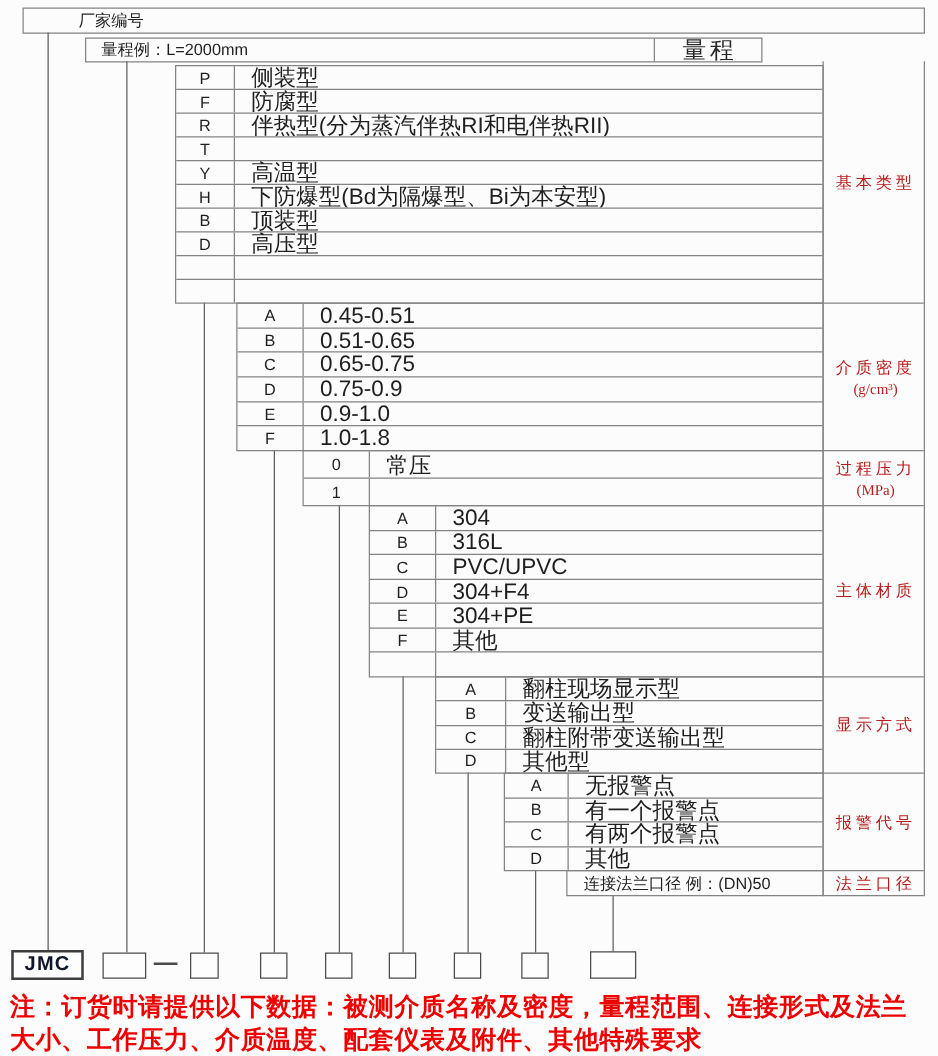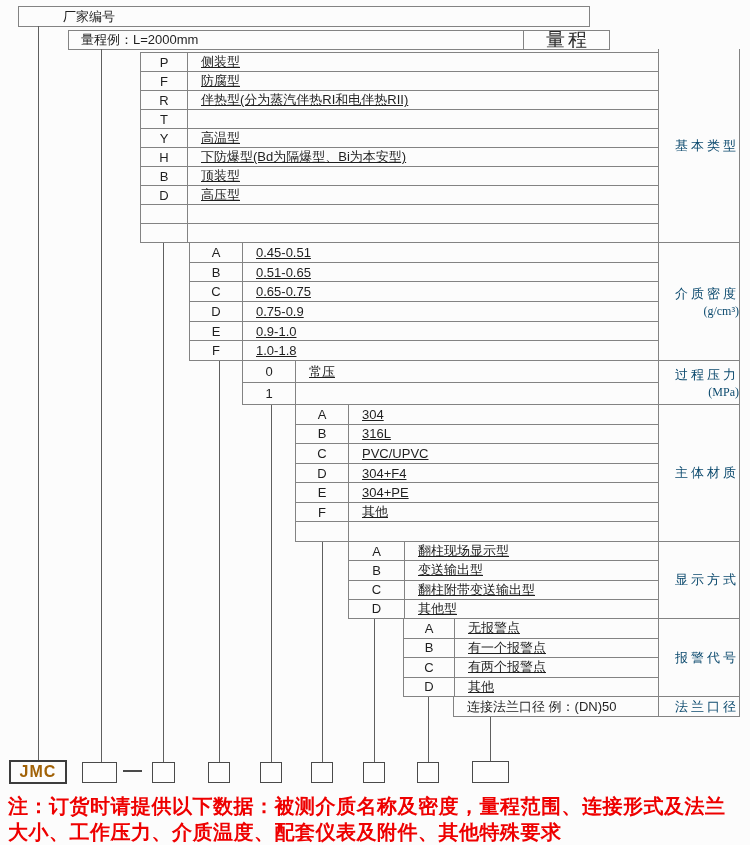--- a/index.html
+++ b/index.html
@@ -10,21 +10,21 @@
   html,body{margin:0;padding:0;}
   body{
     width:750px;height:845px;position:relative;overflow:hidden;
     background:#fcfcfc;
     font-family:"Liberation Sans","DejaVu Sans",sans-serif;
     color:#1f1f1f;
   }
   .abs{position:absolute;box-sizing:border-box;}
   
   .titlebox{
-    left:18px;top:6px;width:572px;height:21px;
+    left:18px;top:6px;width:722px;height:21px;
     border:1px solid var(--line-gray);
     display:flex;align-items:center;
     font-size:13px;padding-left:44px;
   }
   
   .rangebar{
     left:68px;top:30px;width:542px;height:20px;
     border:1px solid var(--line-gray);
     display:flex;
   }
@@ -40,55 +40,55 @@
     border:1px solid var(--line-gray);
     display:flex;flex-direction:column;
   }
   .trow{flex:1;display:flex;border-top:1px solid var(--line-gray);min-height:0;}
   .trow:first-child{border-top:none;}
   .code{
     border-right:1px solid var(--line-gray);
     display:flex;align-items:center;justify-content:center;
     font-size:13px;flex-shrink:0;
   }
-  .desc{flex:1;display:flex;align-items:center;padding-left:13px;font-size:13px;white-space:nowrap;overflow:hidden;text-decoration:underline;}
+  .desc{flex:1;display:flex;align-items:center;padding-left:13px;font-size:18px;white-space:nowrap;overflow:hidden;}
   .sel-basic .code{width:46px}
   .sel-density .code{width:52px}
   .sel-pressure .code{width:52px}
   .sel-material .code{width:52px}
   .sel-display .code{width:55px}
   .sel-alarm .code{width:50px}
   
   .lcol{
     left:658px;top:49px;width:82px;height:668px;
     border-left:1px solid var(--line-gray);
     border-right:1px solid var(--line-gray);
   }
   .lcell{
     box-sizing:border-box;border-bottom:1px solid var(--line-gray);
-    display:flex;flex-direction:column;align-items:flex-end;justify-content:center;
+    display:flex;flex-direction:column;align-items:center;justify-content:center;
     font-family:"Liberation Serif","DejaVu Serif",serif;
-    font-size:13px;letter-spacing:3px;padding-left:3px;color:#0c4a6e;text-align:center;
+    font-size:13px;letter-spacing:3px;padding-left:3px;color:#b91c1c;text-align:center;
   }
   .lcell .unit{letter-spacing:0;padding-left:0;font-size:12px;margin-top:1px;}
   
   .flangerow{
     left:453px;top:696px;width:206px;height:21px;
     border:1px solid var(--line-gray);
     display:flex;align-items:center;padding-left:13px;font-size:13px;white-space:nowrap;
   }
   
   .vline{position:absolute;width:1px;background:#5f5f5f;}
   
   .cbox{border:1.5px solid var(--dark-gray);background:#fdfdfd;}
   .jmcbox{
     left:9px;top:760px;width:58px;height:24px;
     border:2px solid #3d3d3d;background:#fdfdfd;
     display:flex;align-items:center;justify-content:center;
-    font-size:16px;font-weight:bold;letter-spacing:1px;color:#a16207;
+    font-size:16px;font-weight:bold;letter-spacing:1px;color:#0f172a;
   }
   .dash{left:123px;top:770px;width:19px;height:2px;background:var(--dark-gray);}
   
   .note{
     left:8px;top:793px;width:742px;
     color:var(--note-red);font-weight:bold;font-size:20px;line-height:26px;letter-spacing:0.5px;
   }
 </style>
 </head>
 <body>

